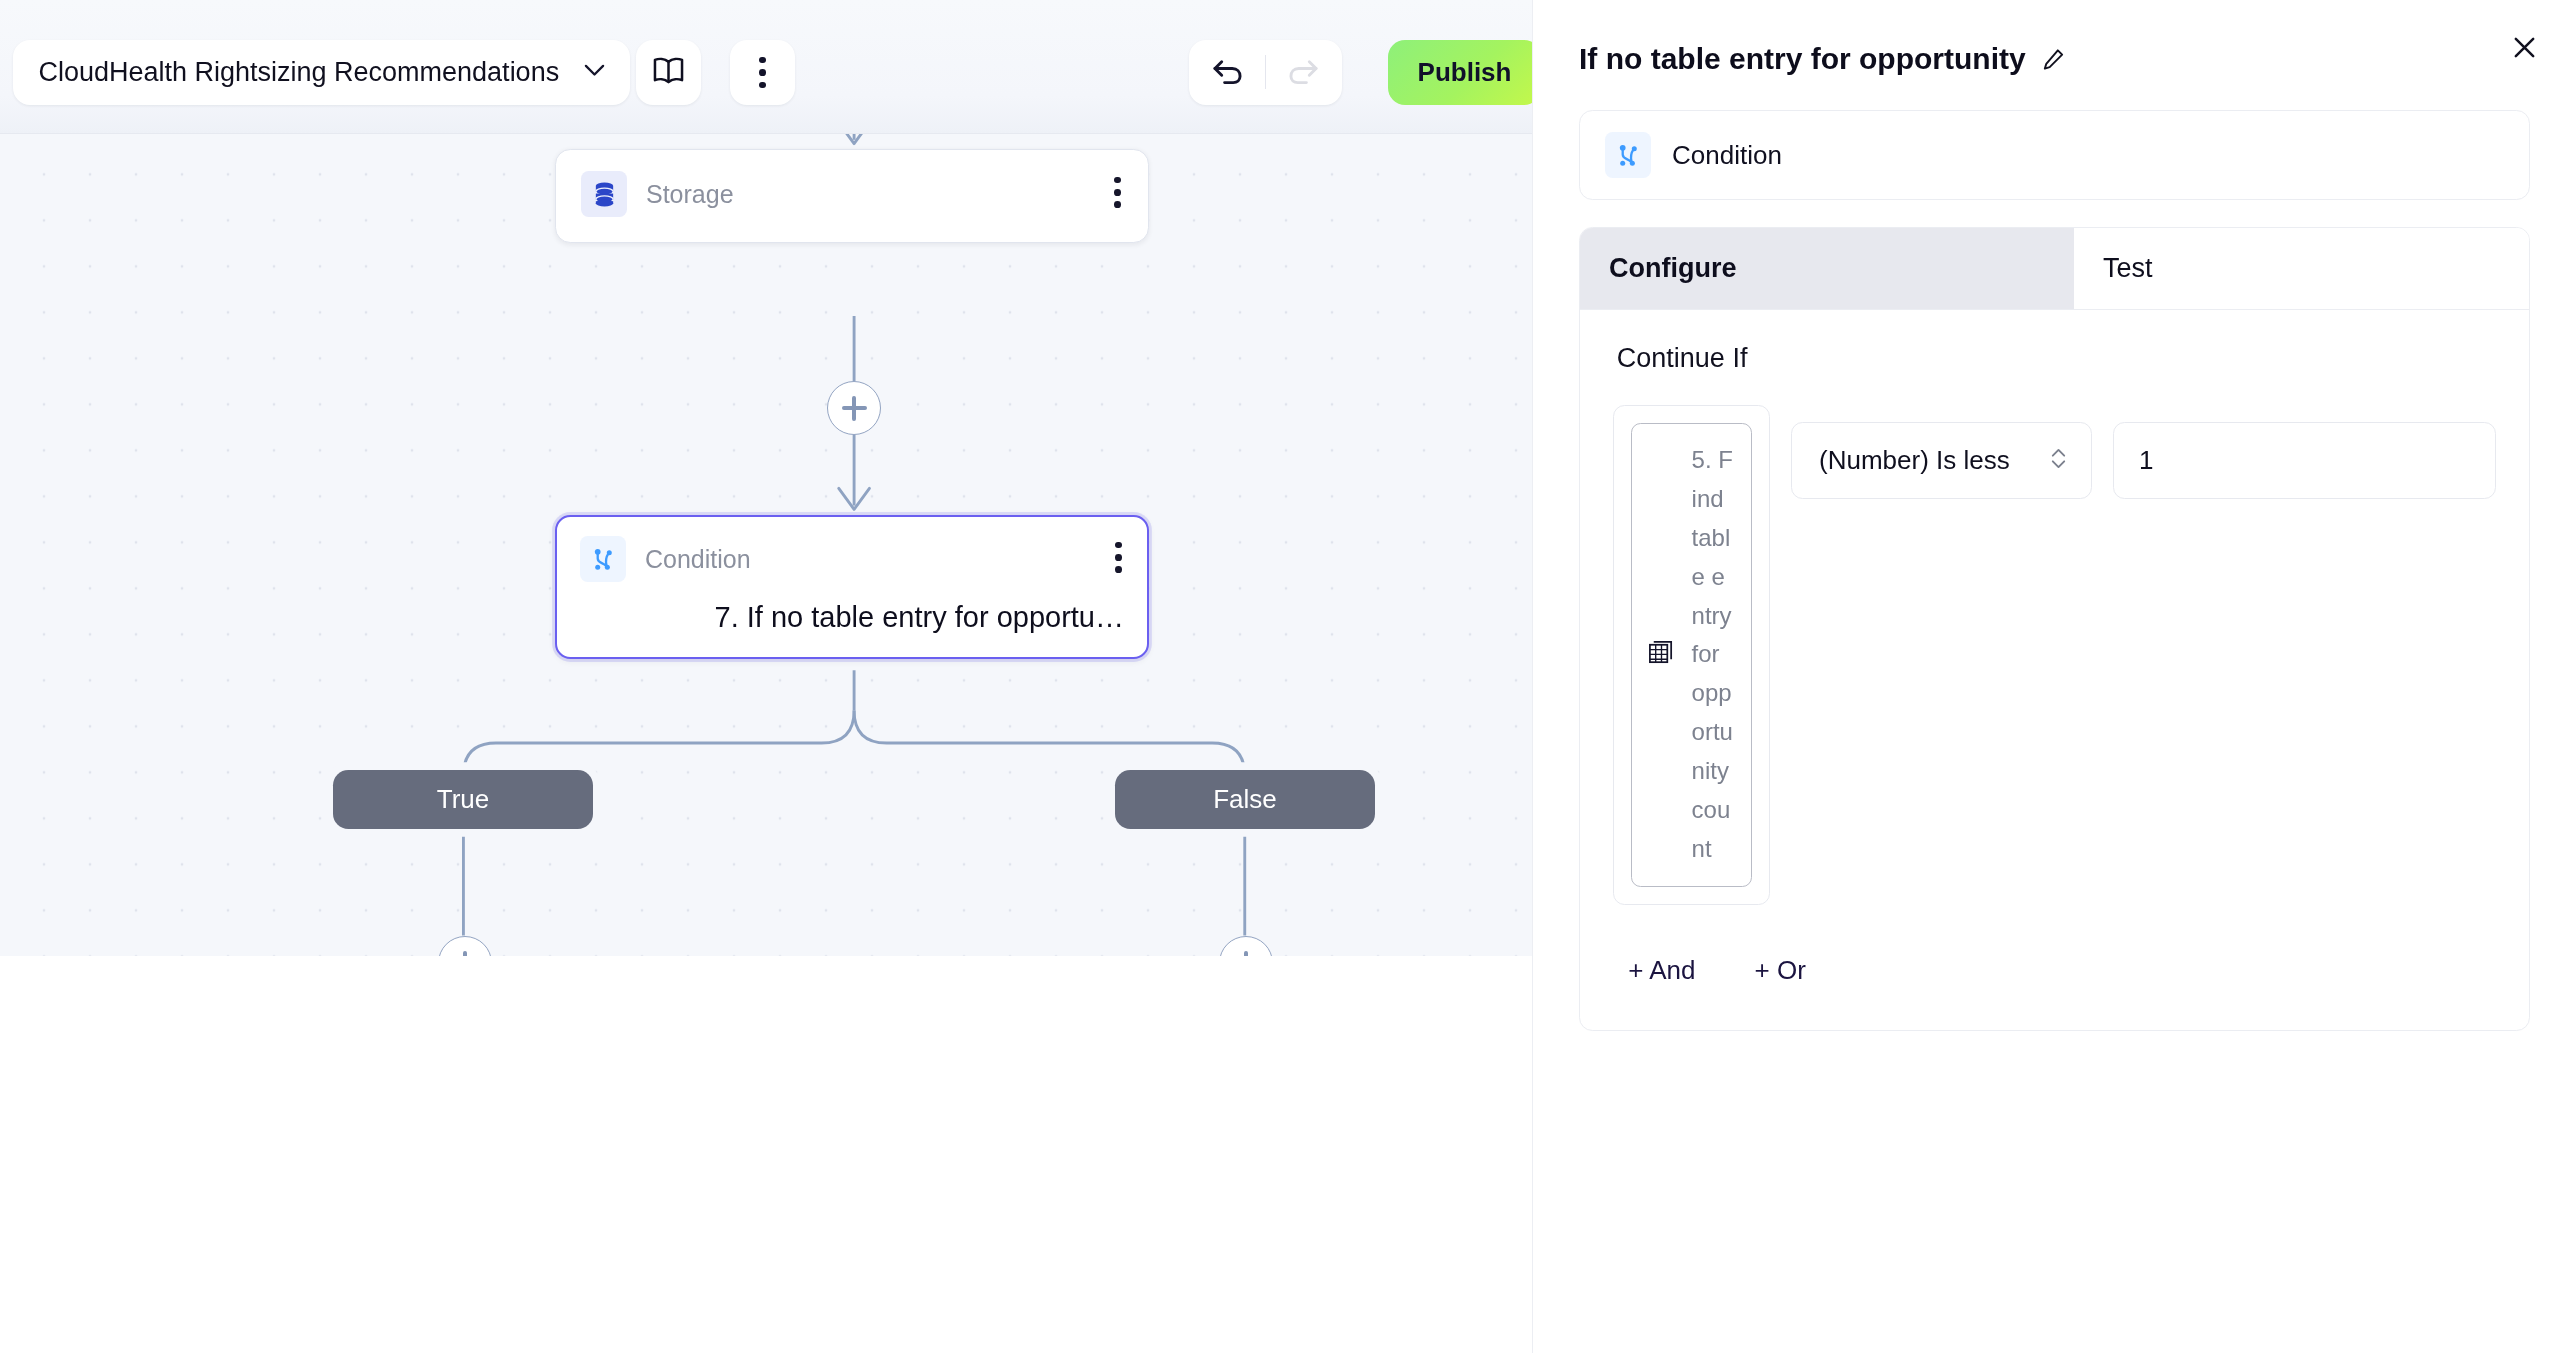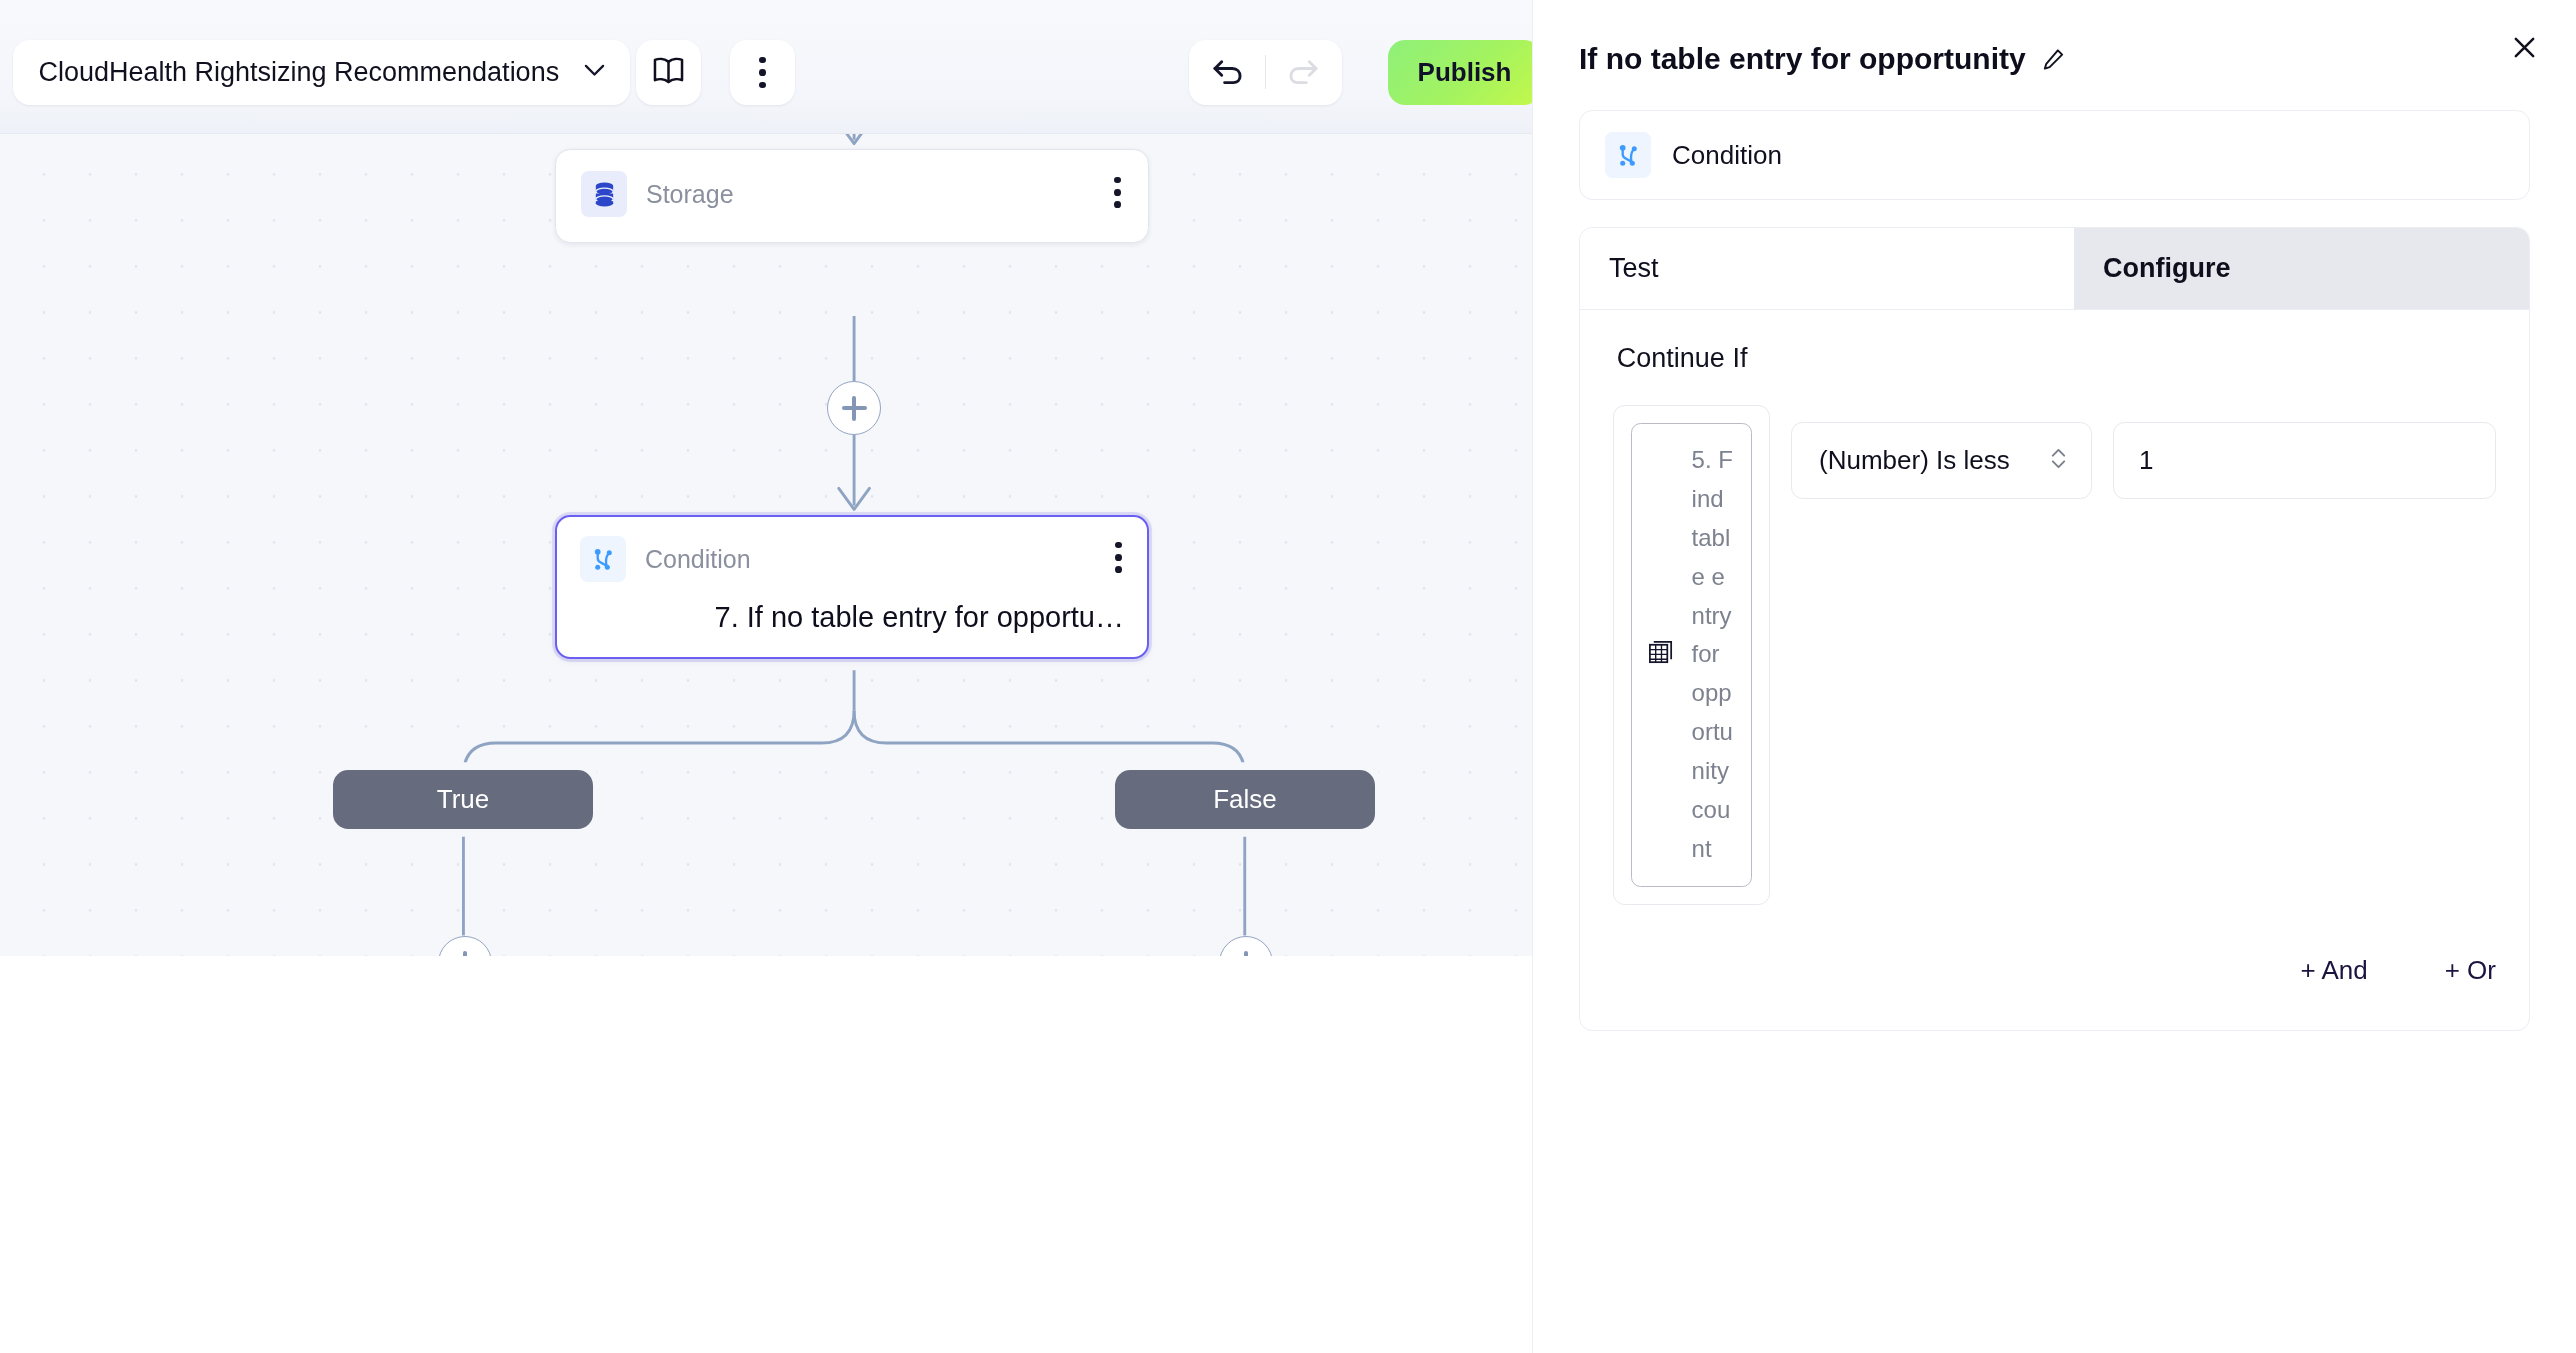--- a/index.html
+++ b/index.html
@@ -140,21 +140,21 @@
     border: 1px solid #e7e9ef; border-radius: 11.5px; height: 77px; width: 301px;
     display: flex; align-items: center; justify-content: space-between;
     padding: 0 23px 0 27px; cursor: pointer; background: #fff; margin-top: 17px;
   }
   .op-select-text { font-size: 26px; color: #0f0f1e; }
   .val-input {
     border: 1px solid #e7e9ef; border-radius: 11.5px; height: 77px; width: 383px;
     padding: 0 25px; font-size: 26px; color: #0f0f1e; margin-top: 17px;
     font-family: "Liberation Sans", sans-serif; background: #fff; outline: none;
   }
-  .andor { display: flex; gap: 77px; margin: 50px 0 0 15.3px; justify-content: flex-end; }
+  .andor { display: flex; gap: 59px; margin: 50px 0 0 15.3px; }
   .andor button {
     background: none; border: none; cursor: pointer; padding: 0;
     font-family: "Liberation Sans", sans-serif; font-size: 26px; color: #1b1440; font-weight: 500;
   }
 </style>
 </head>
 <body>
 
 <div id="app">
 
@@ -318,22 +318,22 @@
           <circle cx="18" cy="22" r="2.6" fill="#3d9bff"></circle>
         </svg>
       </span>
       <div>
         <div class="info-title">Condition</div>
       </div>
     </div>
 
     <div class="tabs-card">
       <div class="tabs">
+        <div class="tab active">Configure</div>
         <div class="tab">Test</div>
-        <div class="tab active">Configure</div>
       </div>
 
       <div class="tab-body">
         <div class="section-label">Continue If</div>
 
         <div class="cond-row">
 
           <div class="var-box">
             <div class="var-chip">
               <span>

